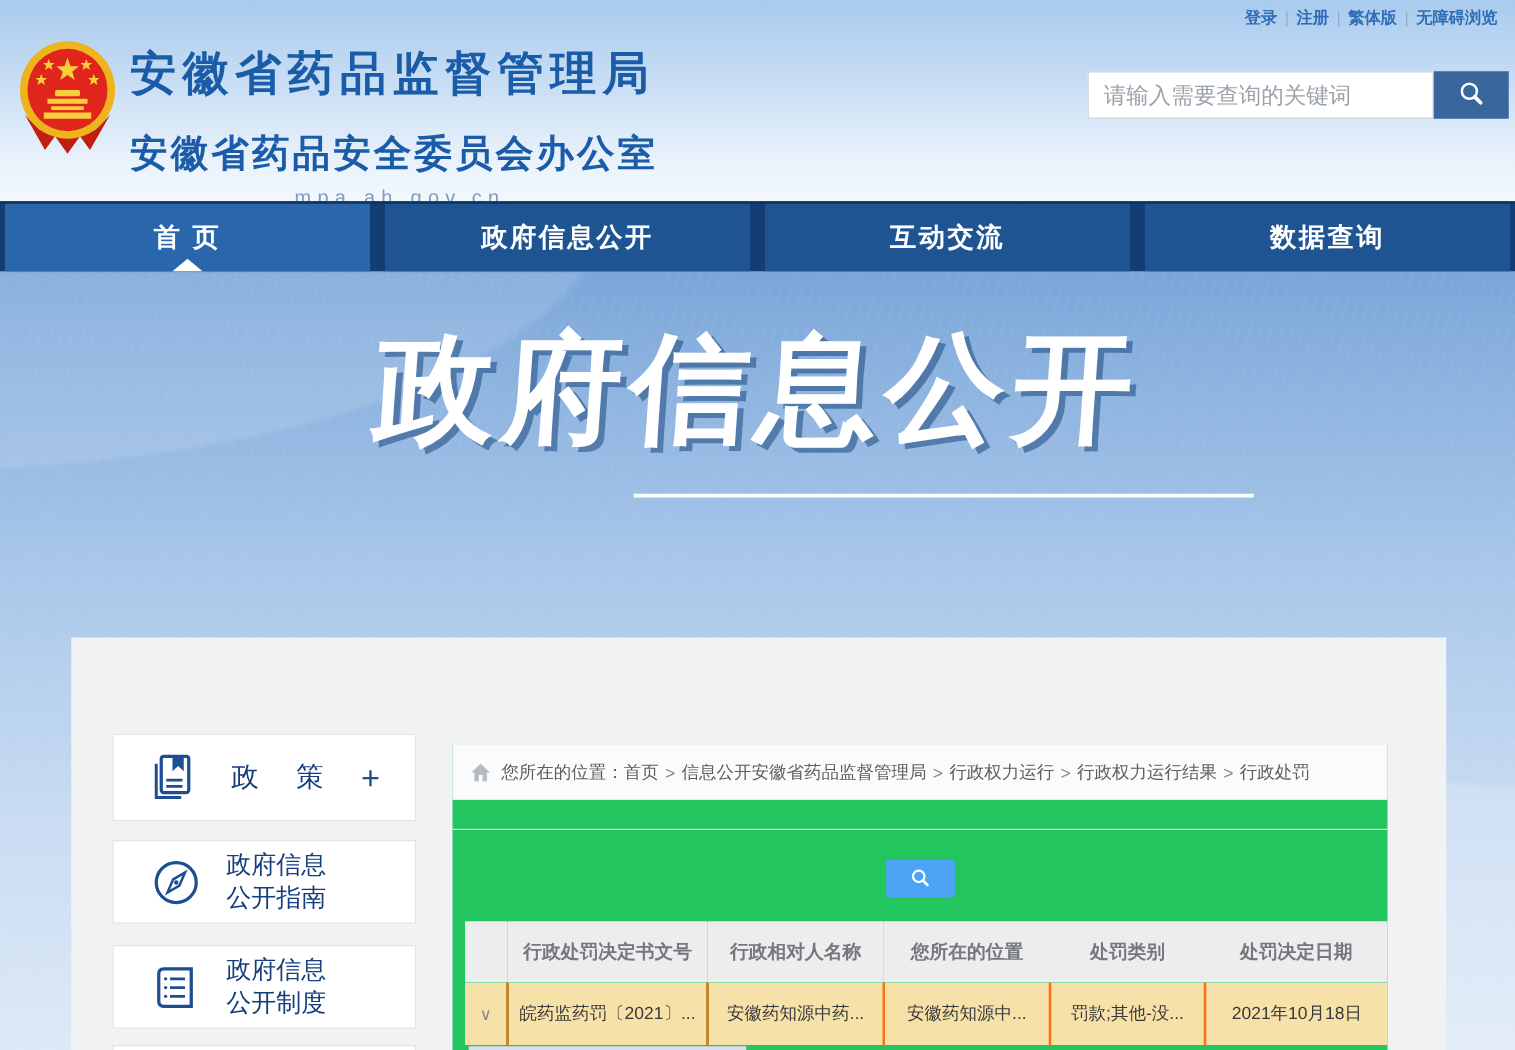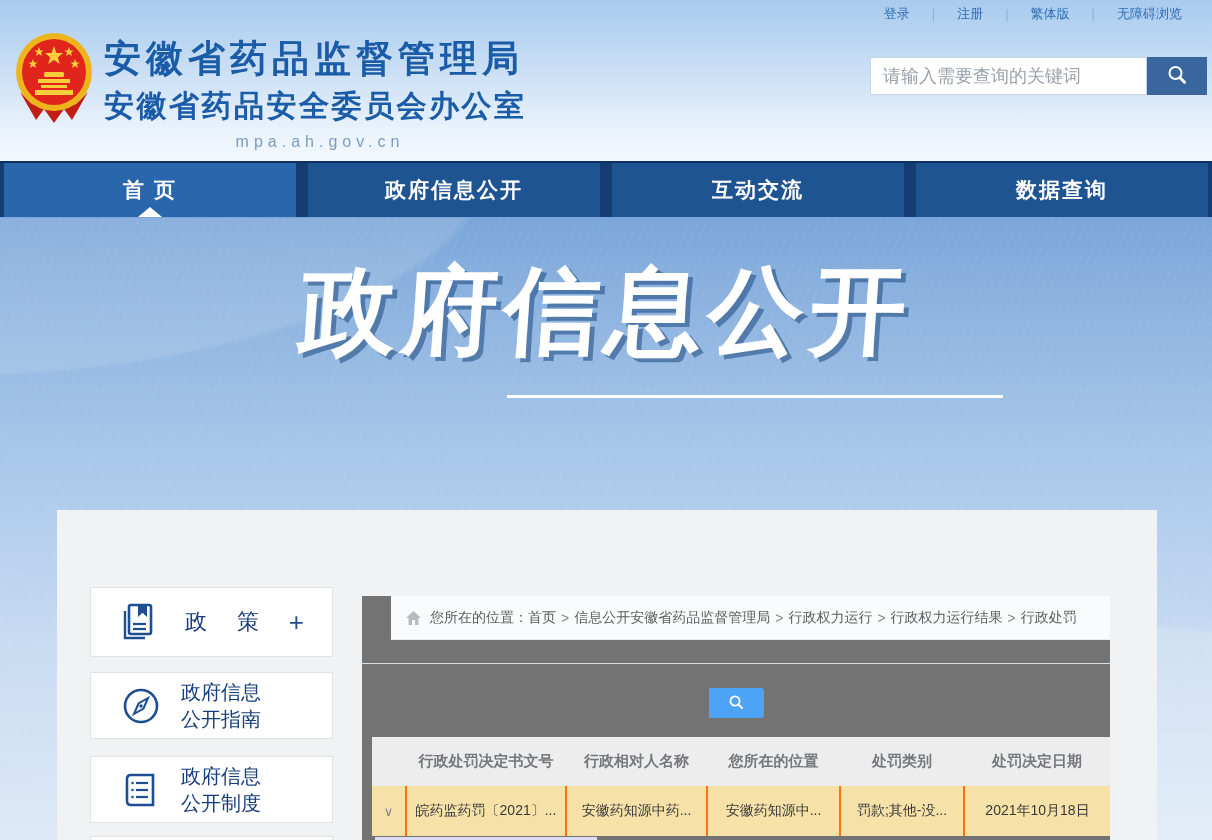--- a/index.html
+++ b/index.html
@@ -13,28 +13,28 @@
     background:
       repeating-linear-gradient(112deg, rgba(255,255,255,.055) 0 1px, transparent 1px 8px),
       radial-gradient(120% 90% at 85% 115%, rgba(255,255,255,.16) 0 55%, transparent 56%),
       radial-gradient(90% 70% at -5% -10%, rgba(255,255,255,.12) 0 50%, transparent 51%);
     pointer-events:none; }
 
   
   .top-header { position:absolute; left:0; top:0; width:1212px; height:161px;
     background:linear-gradient(180deg,#a9cbee 0%,#c7ddf4 40%,#e9f2fb 80%,#f3f8fd 100%); }
   .top-links { position:absolute; top:5px; right:10px; font-size:13px; color:#2f6eb5; }
-  .top-links span.lnk { cursor:pointer; margin:0 20px; }
+  .top-links span.lnk { cursor:pointer; margin:0 4px;font-weight:bold; }
   .top-links span.sep { color:#8fadd1; margin:0 2px; }
 
   .emblem { position:absolute; left:14px; top:30px; width:80px; height:98px; }
 
   .org-block { position:absolute; left:104px; top:34px; width:432px; }
   .org-line1 { font-size:37px; font-weight:bold; color:#1b5ca8; letter-spacing:5px; white-space:nowrap; }
-  .org-line2 { font-size:30px; font-weight:bold; color:#1b5ca8; letter-spacing:2.5px; margin-top:2px; white-space:nowrap; }
+  .org-line2 { font-size:30px; font-weight:bold; color:#1b5ca8; letter-spacing:2.5px; margin-top:19px; white-space:nowrap; }
   .org-domain { text-align:center; font-size:16px; color:#7d9cc2; letter-spacing:5px; margin-top:6px; }
 
   .hdr-search { position:absolute; left:870px; top:57px; display:flex; }
   .hdr-search input { width:277px; height:38px; border:1px solid #c6d2de; background:#fff;
     font-size:18px; padding:0 12px; color:#333; outline:none; }
   .hdr-search input::placeholder { color:#9aa2ab; }
   .hdr-search .hdr-search-btn { width:60px; height:38px; background:#39679d; border:none;
     display:flex; align-items:center; justify-content:center; cursor:pointer; }
 
   
@@ -65,21 +65,21 @@
   .side-card .icon { flex:0 0 auto; display:flex; }
   .card-policy { top:77px; height:70px; padding:0 28px; justify-content:space-between; }
   .card-policy .pchar { font-size:22px; color:#163e7c; font-weight:500; }
   .card-policy .pplus { font-size:26px; color:#1d4e92; font-weight:400; }
   .card-guide { top:162px; height:67px; padding:0 0 0 30px; }
   .card-rules { top:246px; height:67px; padding:0 0 0 30px; }
   .side-label { font-size:20px; color:#163e7c; line-height:1.35; margin-left:20px; font-weight:500; }
   .card-sliver { top:326px; height:10px; border-bottom:none; }
 
   
-  .main-col { position:absolute; left:305px; top:86px; width:748px; height:244px; background:#737373;padding-left:29px; }
+  .main-col { position:absolute; left:305px; top:86px; width:748px; height:244px; background:#22c55e; }
   .crumb-bar { height:44px; background:#fafbfc; border-bottom:1px solid #ebebee;
     display:flex; align-items:center; padding:0 14px; font-size:14px; color:#5d5d5d; white-space:nowrap; overflow:hidden; }
   .crumb-bar .home { margin-right:8px; display:flex; }
   .crumb { cursor:pointer; }
   .crumb-sep { color:#888; margin:0 5px; }
   .main-divider { position:absolute; left:0; top:67px; width:748px; border-top:1px solid #d9dce1; }
 
   .inner-search { position:absolute; left:0; top:92px; width:748px; display:flex; justify-content:center; }
   .inner-search input { width:346px; height:30px; border:1px solid #dcdfe3; border-right:none;
     border-radius:2px 0 0 2px; font-size:13px; padding:0 13px; color:#333; outline:none; }

